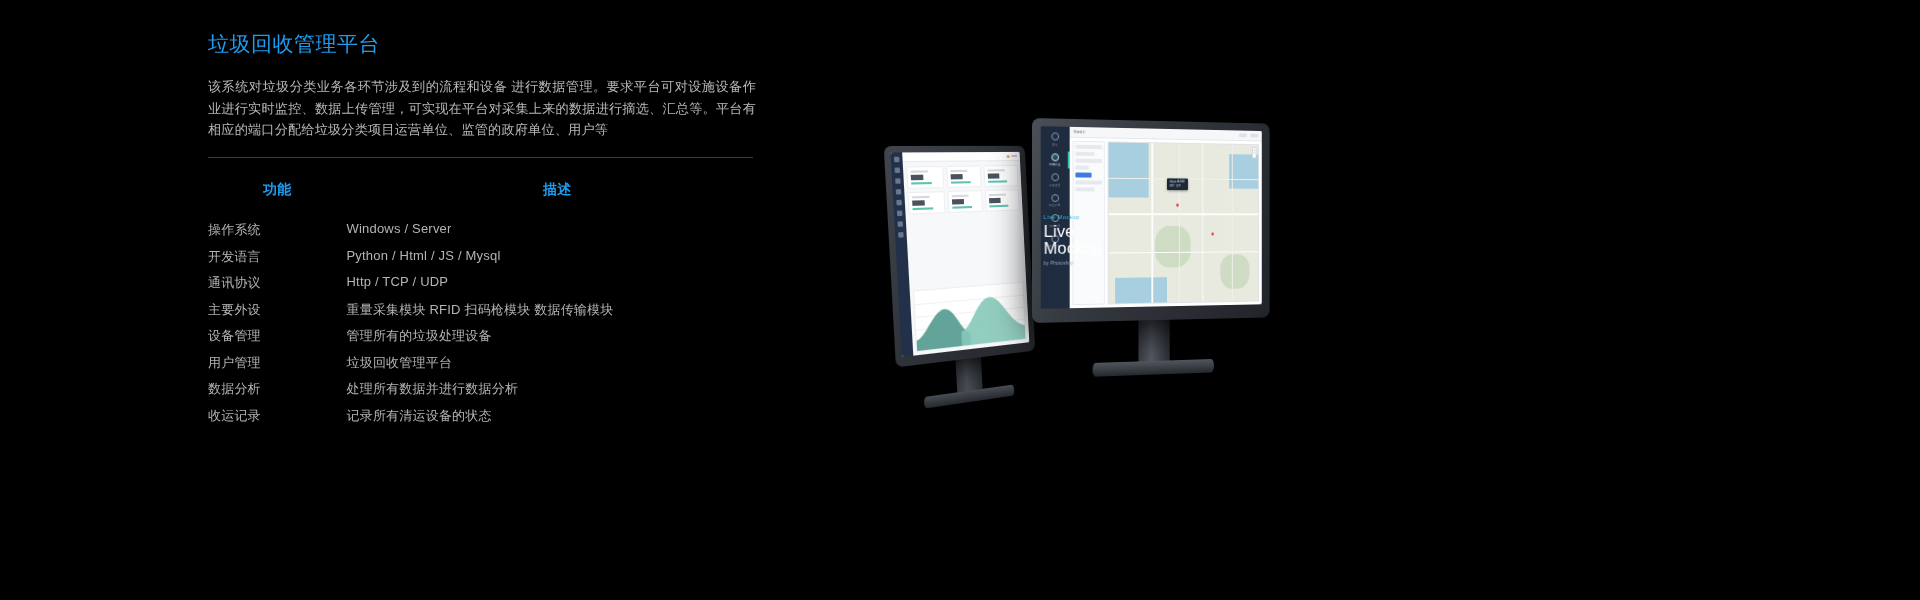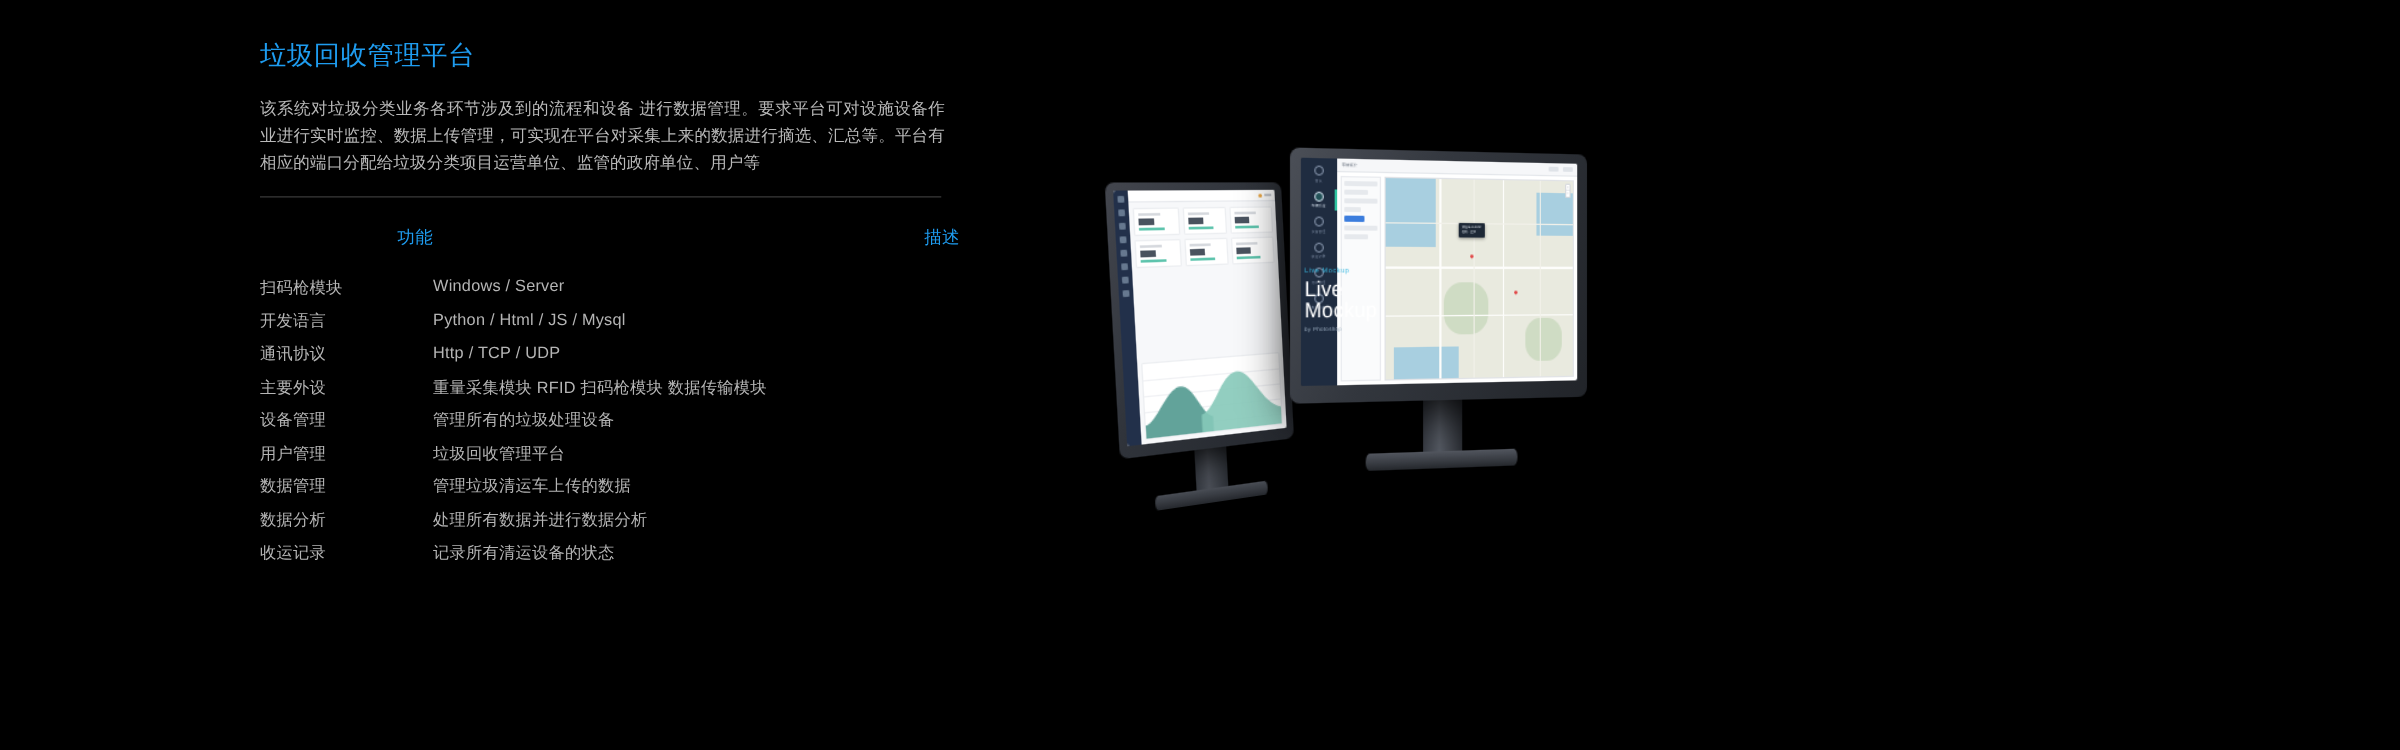--- a/index.html
+++ b/index.html
@@ -64,22 +64,22 @@
     position: absolute;
     top: 181px;
     left: 0;
     width: 560px;
     border-collapse: collapse;
   }
 
   .spec-table th {
     color: #1e9cf0;
     font-size: 14px;
-    font-weight: 400;
-    text-align: right;
+    font-weight: 700;
+    text-align: center;
     padding: 0 0 22px 0;
     letter-spacing: 0.3px;
   }
 
   .spec-table td {
     color: #b5b5b5;
     font-size: 13px;
     font-weight: 400;
     text-align: left;
     padding: 0 0 8.5px 0;
@@ -426,21 +426,21 @@
       <col class="col-desc">
     </colgroup>
     <thead>
       <tr>
         <th>功能</th>
         <th>描述</th>
       </tr>
     </thead>
     <tbody>
       <tr>
-        <td>扫码枪模块</td>
+        <td>操作系统</td>
         <td>Windows / Server</td>
       </tr>
       <tr>
         <td>开发语言</td>
         <td>Python / Html / JS / Mysql</td>
       </tr>
       <tr>
         <td>通讯协议</td>
         <td>Http / TCP / UDP</td>
       </tr>
@@ -448,24 +448,20 @@
         <td>主要外设</td>
         <td>重量采集模块 RFID 扫码枪模块 数据传输模块</td>
       </tr>
       <tr>
         <td>设备管理</td>
         <td>管理所有的垃圾处理设备</td>
       </tr>
       <tr>
         <td>用户管理</td>
         <td>垃圾回收管理平台</td>
-      </tr>
-      <tr>
-        <td>数据管理</td>
-        <td>管理垃圾清运车上传的数据</td>
       </tr>
       <tr>
         <td>数据分析</td>
         <td>处理所有数据并进行数据分析</td>
       </tr>
       <tr>
         <td>收运记录</td>
         <td>记录所有清运设备的状态</td>
       </tr>
     </tbody>

